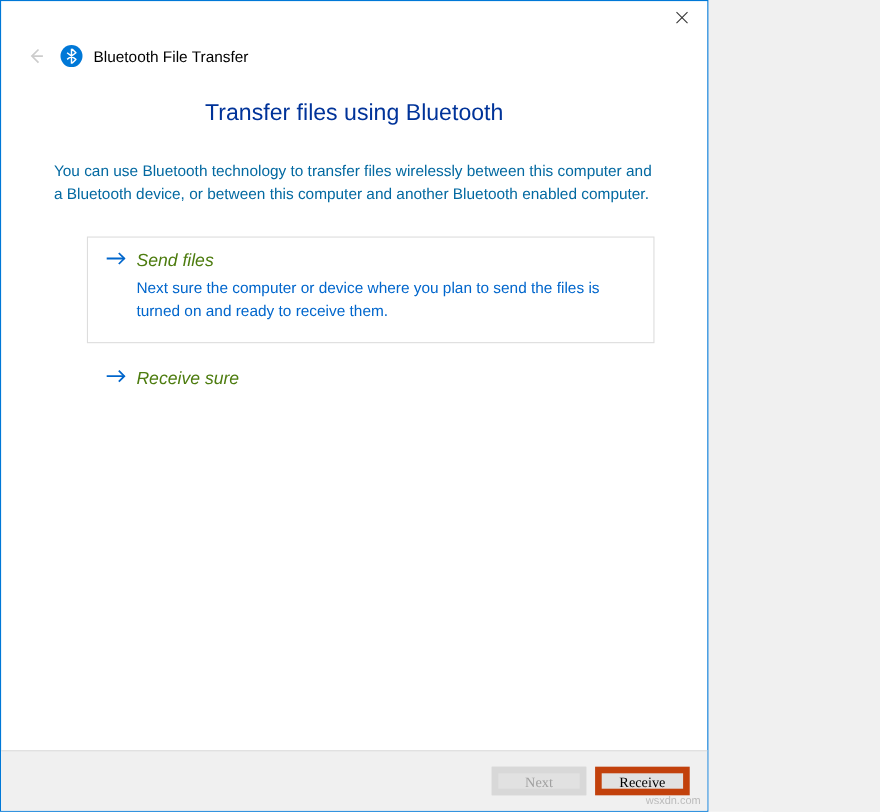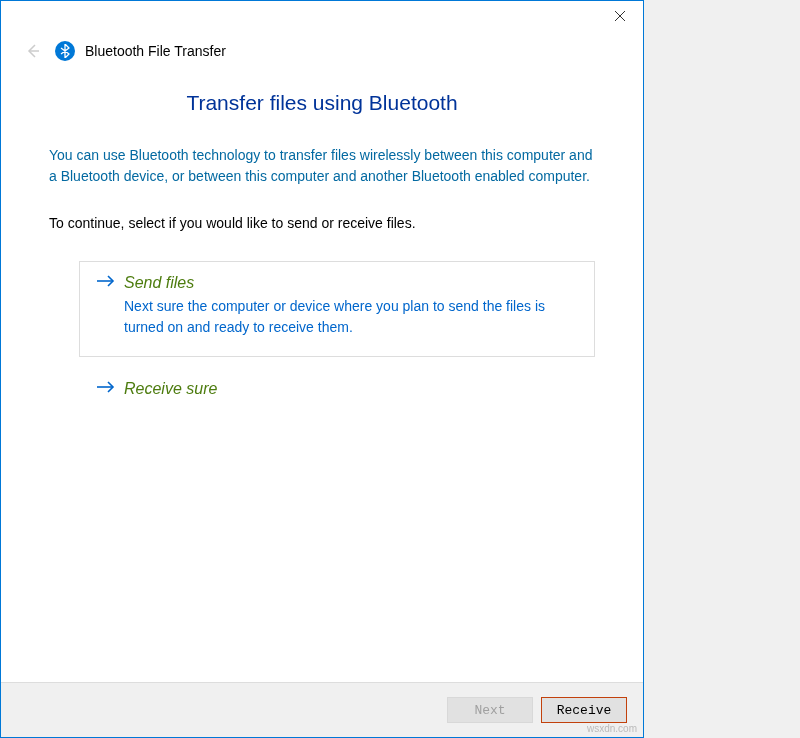--- a/index.html
+++ b/index.html
@@ -133,24 +133,24 @@
       background: #f0f0f0;
       border-top: 1px solid #ddd;
       padding: 14px 16px;
       display: flex;
       justify-content: flex-end;
       gap: 8px;
     }
     .btn {
       min-width: 86px;
       height: 26px;
-      border: 1px solid #c2410c;
+      border: 6px solid #c2410c;
       background: #e1e1e1;
       font-size: 13px;
-      font-family: Liberation Mono, monospace;
+      font-family: Liberation Serif, serif;
       cursor: default;
       padding: 0 4px;
     }
     .btn.disabled {
       color: #a0a0a0;
       background: #e1e1e1;
       border-color: #d8d8d8;
     }
     .watermark {
       position: absolute;
@@ -187,21 +187,20 @@
       <svg viewBox="0 0 10 14">
         <path d="M5 0 L5 14 L9 10 L1 4 M5 0 L9 4 L1 10" stroke="#fff" stroke-width="1.3" fill="none" stroke-linejoin="round"></path>
       </svg>
     </div>
     <div class="header-title">Bluetooth File Transfer</div>
   </div>
 
   <div class="content">
     <h1 class="page-heading">Transfer files using Bluetooth</h1>
     <p class="intro-text">You can use Bluetooth technology to transfer files wirelessly between this computer and a Bluetooth device, or between this computer and another Bluetooth enabled computer.</p>
-    <p class="instruction-text">To continue, select if you would like to send or receive files.</p>
 
     <div class="options">
 
       <div class="option selected">
         <div class="option-header">
           <span class="option-arrow">
             <svg width="20" height="14" viewBox="0 0 20 14">
               <line x1="1" y1="7" x2="17" y2="7" stroke="#0066cc" stroke-width="1.6"></line>
               <path d="M12 2 L17 7 L12 12" stroke="#0066cc" stroke-width="1.6" fill="none"></path>
             </svg>

